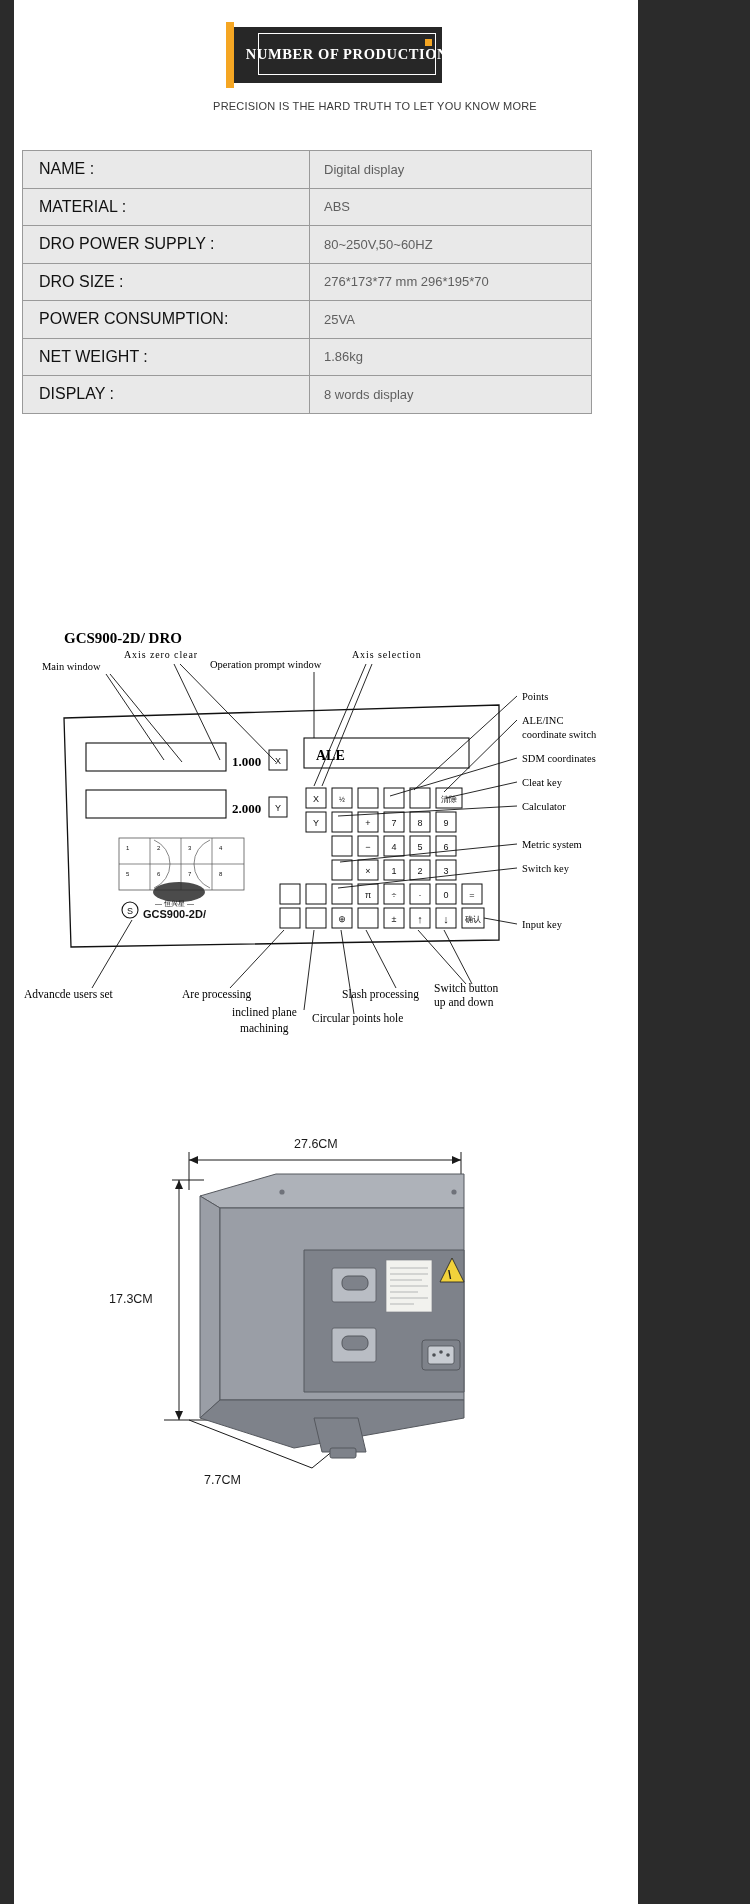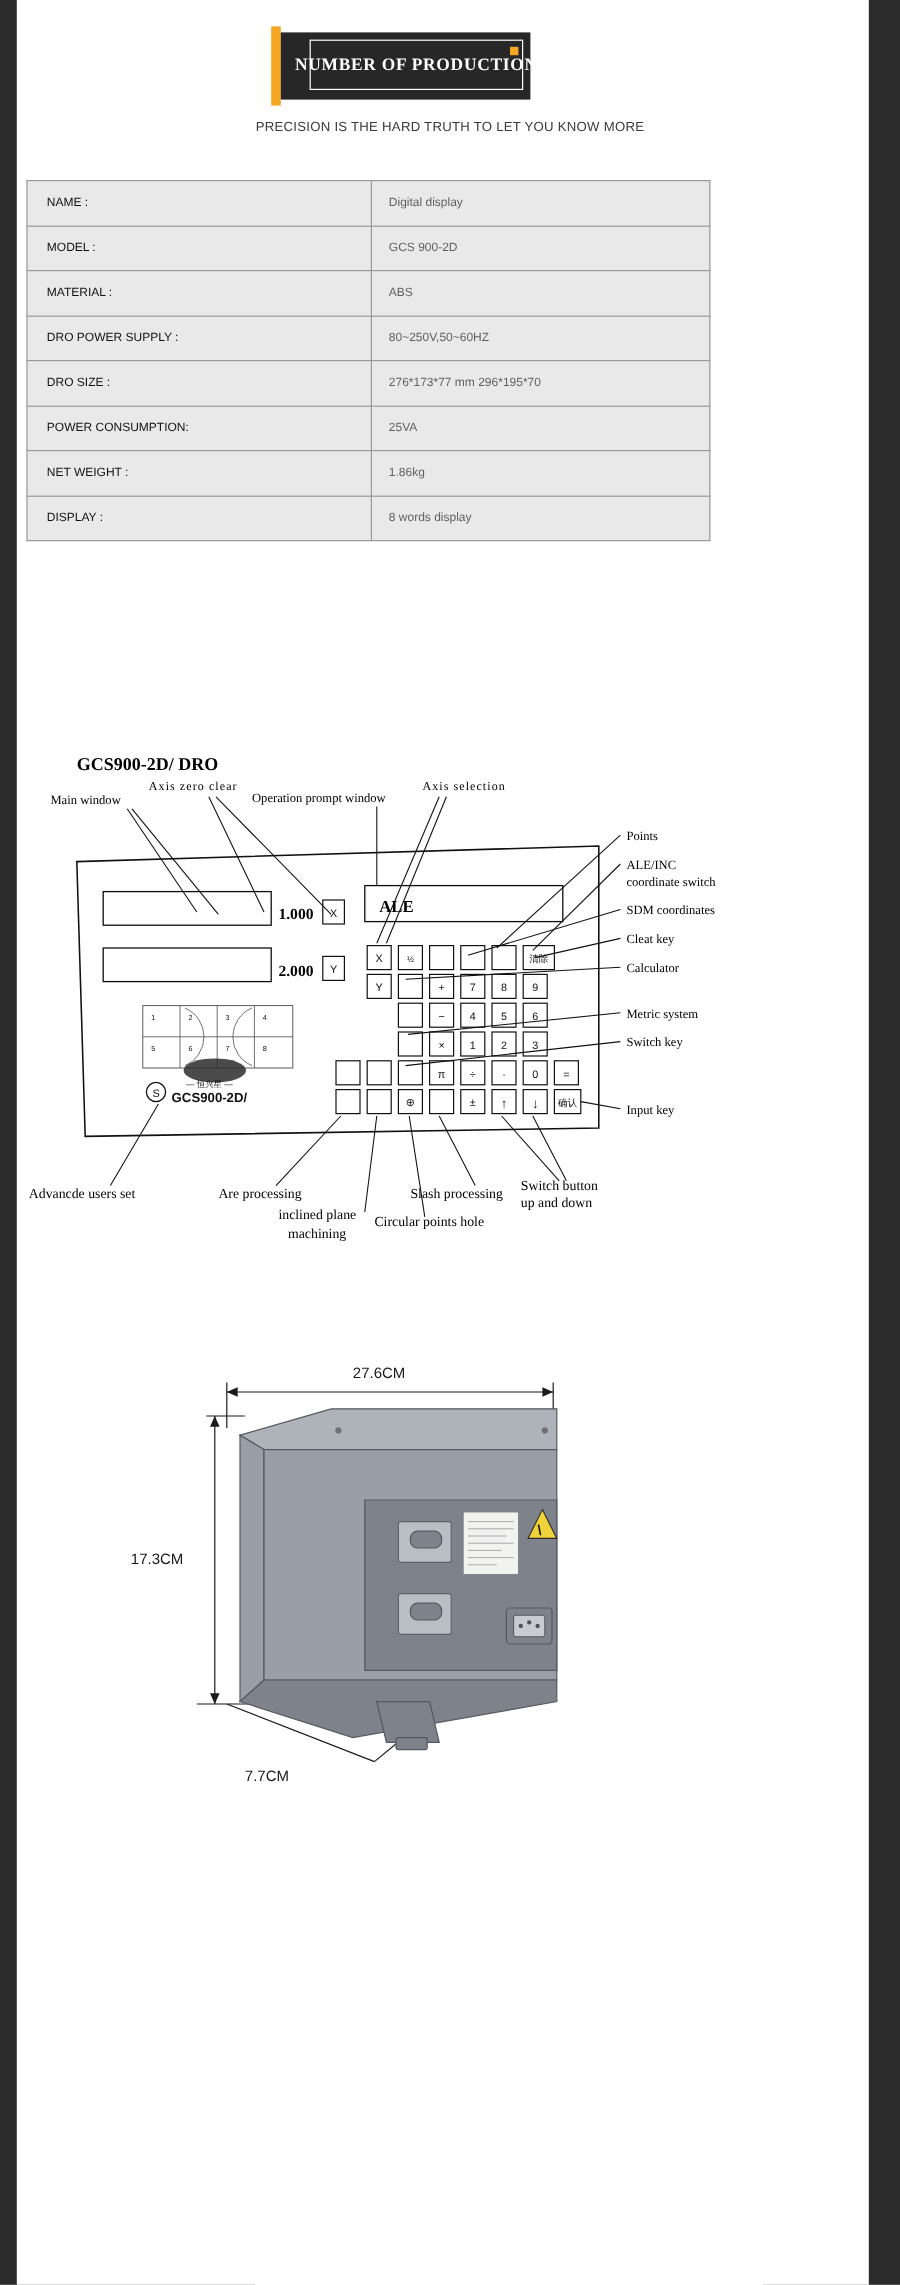--- a/index.html
+++ b/index.html
@@ -4,21 +4,21 @@
 <style>
   html,body{margin:0;padding:0;}
   body{
     width:750px;height:1904px;
     background:#2b2b2b;
     font-family:"Liberation Sans",sans-serif;
     overflow:hidden;
   }
   .page{
     position:absolute;left:14px;top:0;
-    width:710px;height:1904px;
+    width:624px;height:1904px;
     background:#ffffff;
   }
 
   
   .banner-wrap{position:absolute;left:0;top:22px;width:722px;height:66px;}
   .banner-bar{
     position:absolute;left:212px;top:0;width:8px;height:66px;background:#f5a623;
   }
   .banner-box{
     position:absolute;left:220px;top:5px;width:208px;height:56px;background:#272727;
@@ -46,24 +46,24 @@
   .spec-table{
     position:absolute;left:8px;top:150px;width:570px;
     border-collapse:collapse;background:#e9e9e9;
     border:1px solid #9a9a9a;
   }
   .spec-table td{
     border:1px solid #9a9a9a;
     height:36.5px;padding:0 0 0 16px;vertical-align:middle;
   }
   .spec-table td.k{
-    width:270px;font-size:10px;color:#111111;
+    width:270px;font-size:16px;color:#111111;
   }
   .spec-table td.v{
-    font-size:10px;color:#5f5f5f;padding-left:14px;
+    font-size:13px;color:#5f5f5f;padding-left:14px;
   }
 
   
   .dro-section{position:absolute;left:0;top:610px;width:722px;height:440px;}
   .dro-title{
     position:absolute;left:50px;top:20px;
     font-family:"Liberation Serif",serif;font-weight:bold;font-size:15px;color:#000;
   }
   .dro-svg{position:absolute;left:0;top:0;}
 
@@ -101,24 +101,20 @@
     <div class="banner-dot"></div>
   </div>
 
   <div class="tagline">PRECISION IS THE HARD TRUTH TO LET YOU KNOW MORE</div>
 
   <table class="spec-table">
     <tbody>
       <tr>
         <td class="k">NAME :</td>
         <td class="v">Digital display</td>
-      </tr>
-      <tr>
-        <td class="k">MODEL :</td>
-        <td class="v">GCS 900-2D</td>
       </tr>
       <tr>
         <td class="k">MATERIAL :</td>
         <td class="v">ABS</td>
       </tr>
       <tr>
         <td class="k">DRO POWER SUPPLY :</td>
         <td class="v">80~250V,50~60HZ</td>
       </tr>
       <tr>

